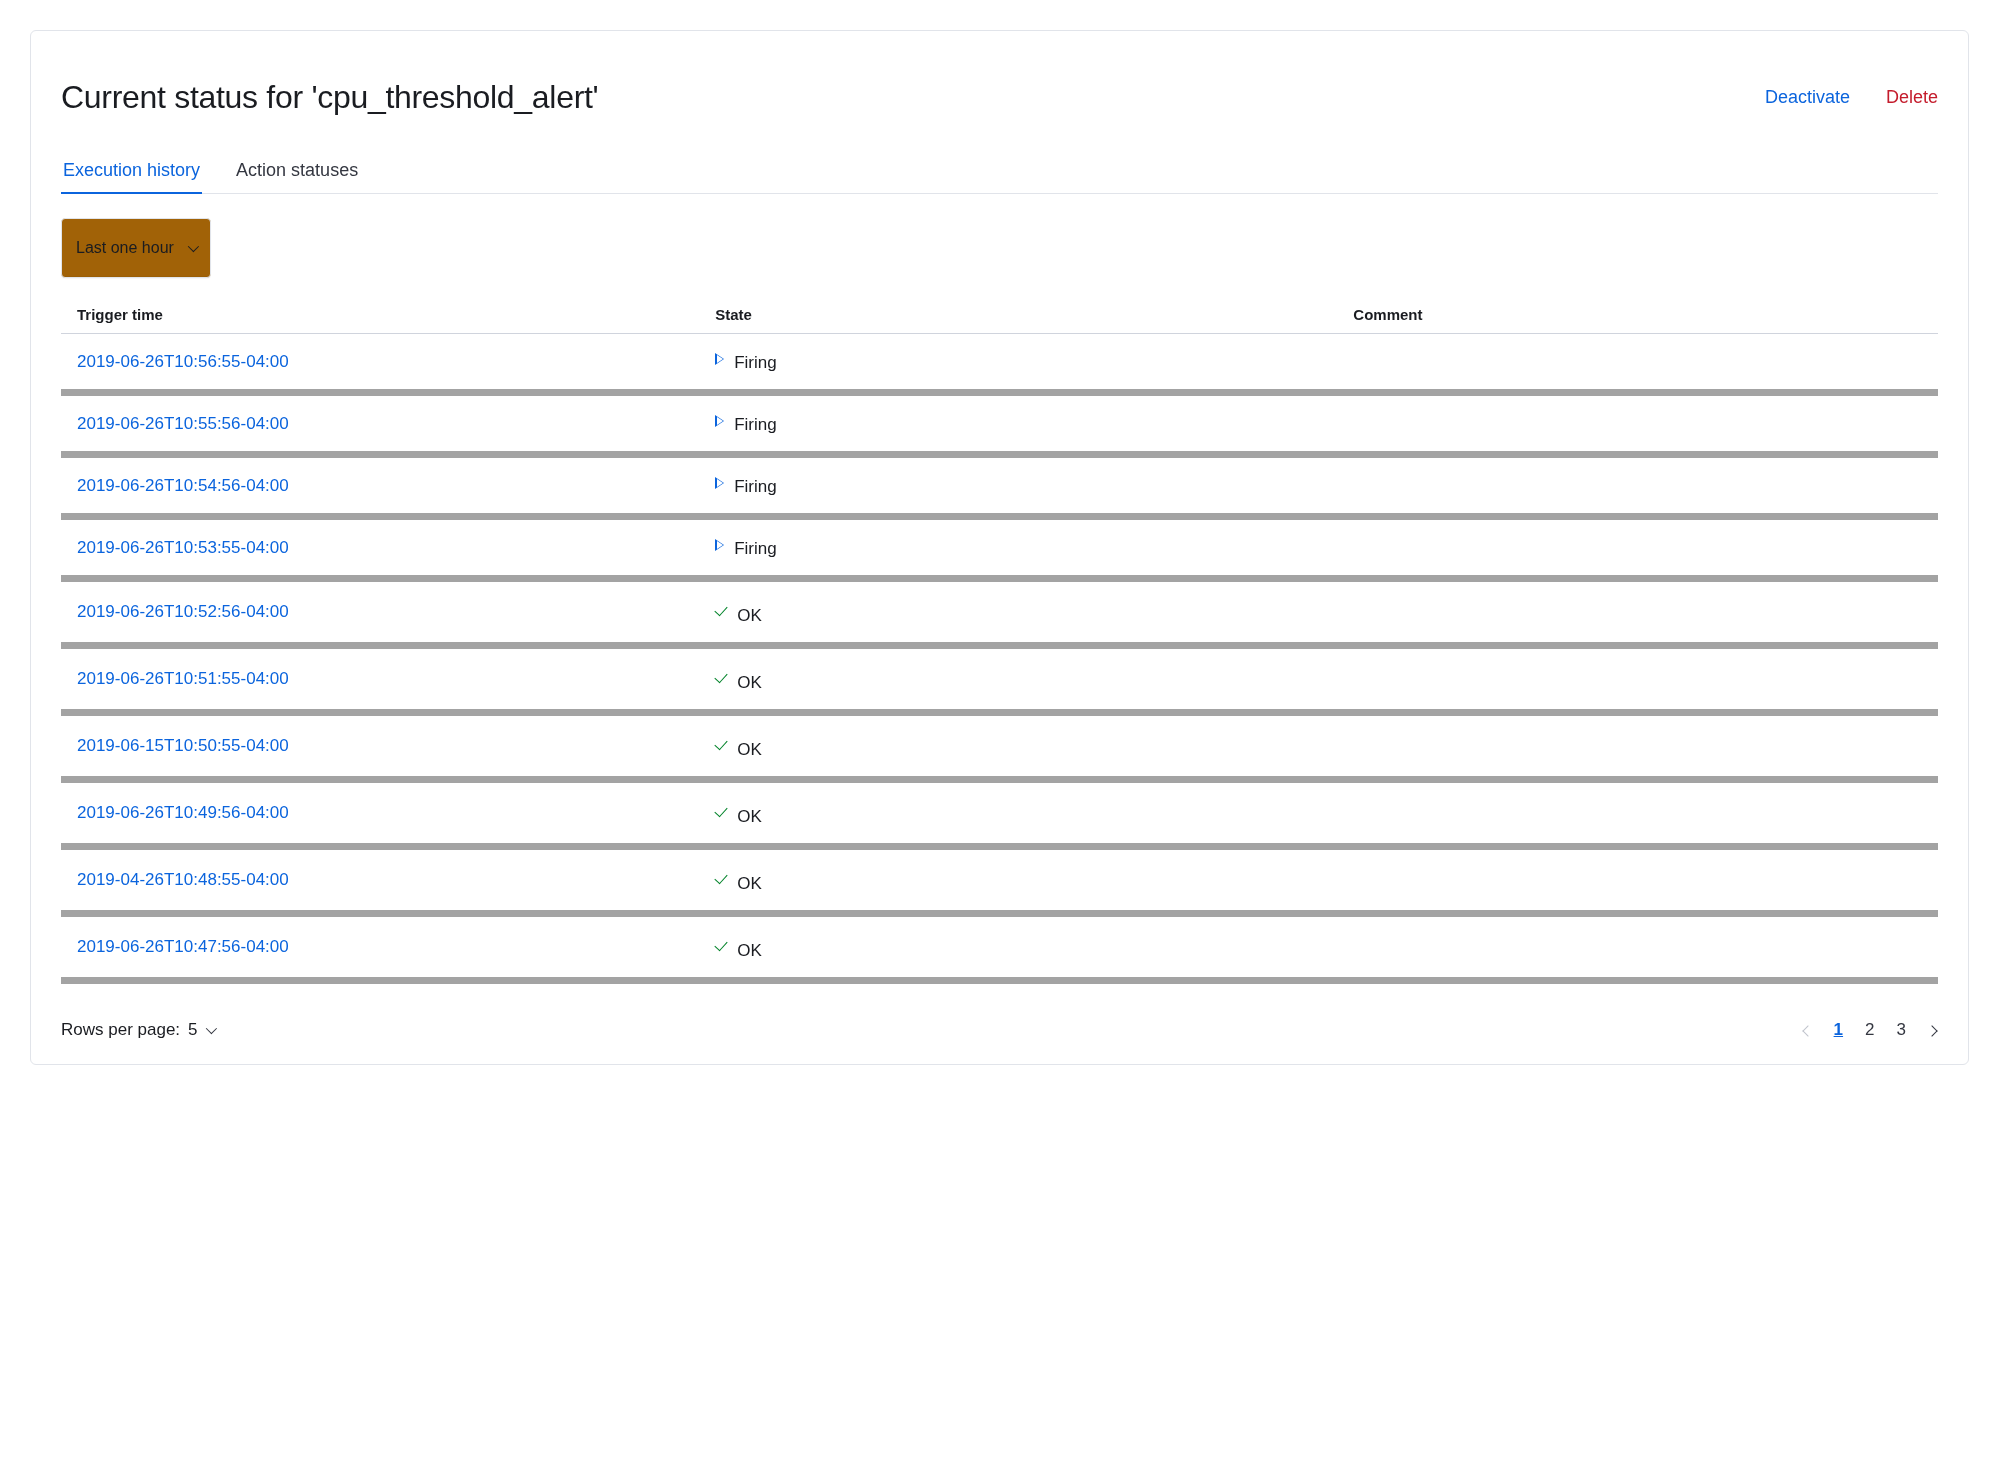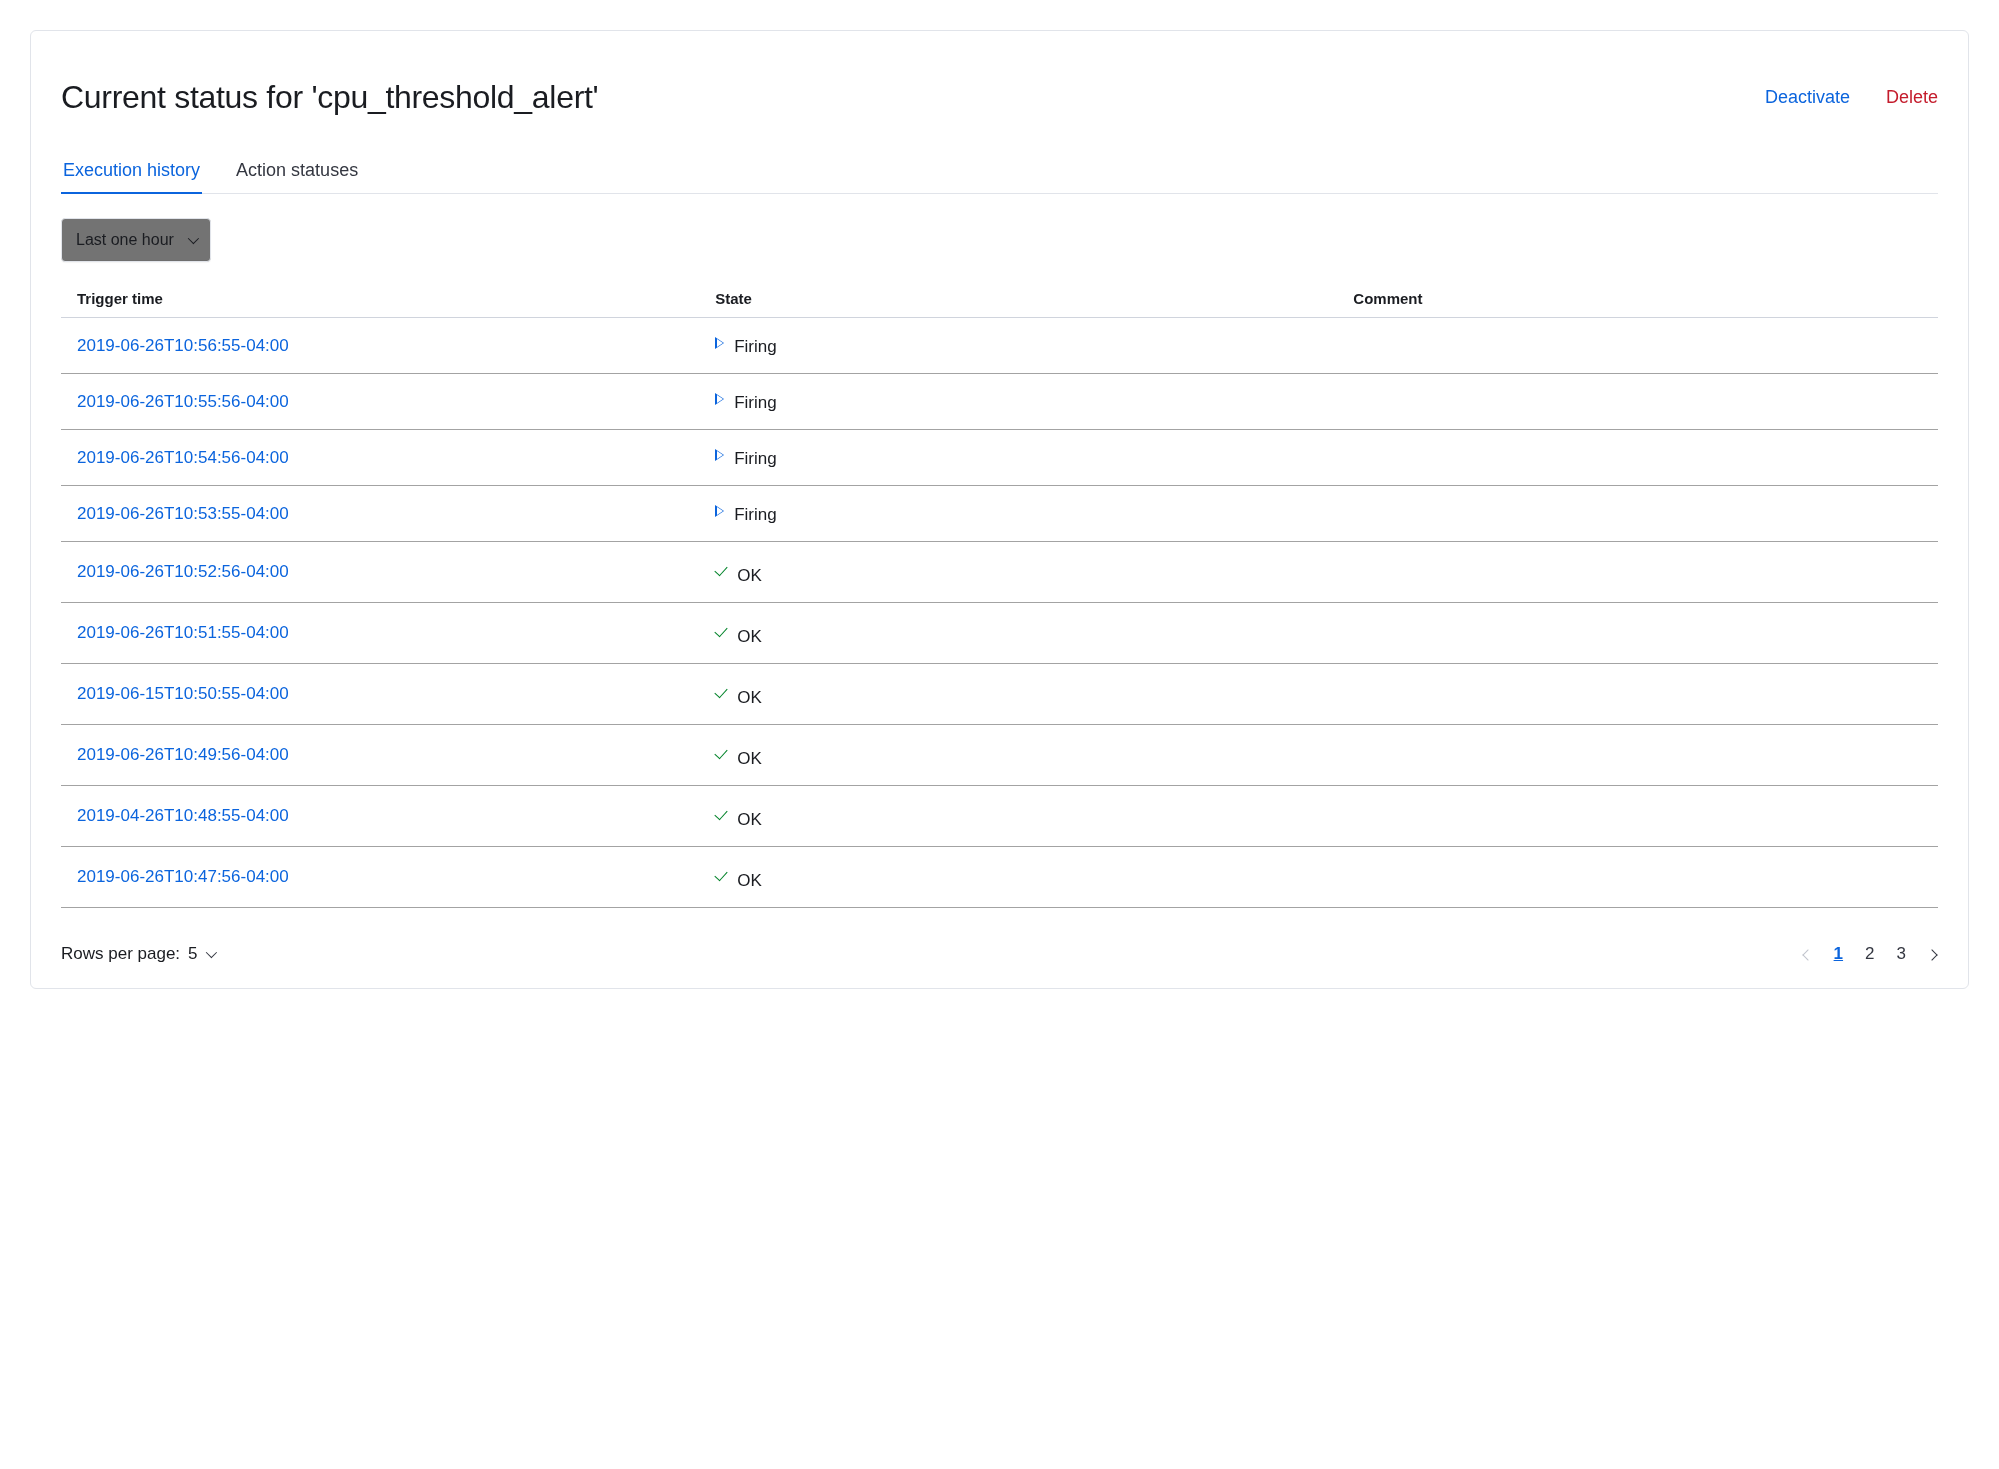--- a/index.html
+++ b/index.html
@@ -70,45 +70,45 @@
     background: #0b64dd;
   }
 
   .filter-row {
     margin-top: 24px;
   }
   .select {
     display: inline-flex;
     align-items: center;
     gap: 14px;
-    padding: 12px 14px;
+    padding: 20px 14px;
     border: 1px solid #e1e4ea;
     border-radius: 4px;
-    background: #737373;
+    background: #a16207;
     font-size: 16px;
     cursor: pointer;
     box-shadow: 0 1px 1px rgba(0,0,0,0.04), inset 0 -1px 0 rgba(0,0,0,0.04);
   }
 
   table.data {
     width: 100%;
     border-collapse: collapse;
     margin-top: 18px;
   }
   table.data th {
     text-align: left;
     font-size: 15px;
     font-weight: 700;
     color: #1a1c21;
     padding: 10px 8px 10px 16px;
     border-bottom: 1px solid #d0d4dd;
   }
   table.data td {
     padding: 16px 8px 16px 16px;
-    border-bottom: 1px solid #a3a3a3;
+    border-bottom: 7px solid #a3a3a3;
     font-size: 17px;
     vertical-align: middle;
   }
   .col-trigger { width: 34%; }
   .col-state { width: 34%; }
   .col-comment { width: 32%; }
   .cell-link { color: #0b64dd; cursor: pointer; }
 
   .state-cell { display: inline-flex; align-items: flex-start; gap: 10px; }
 

